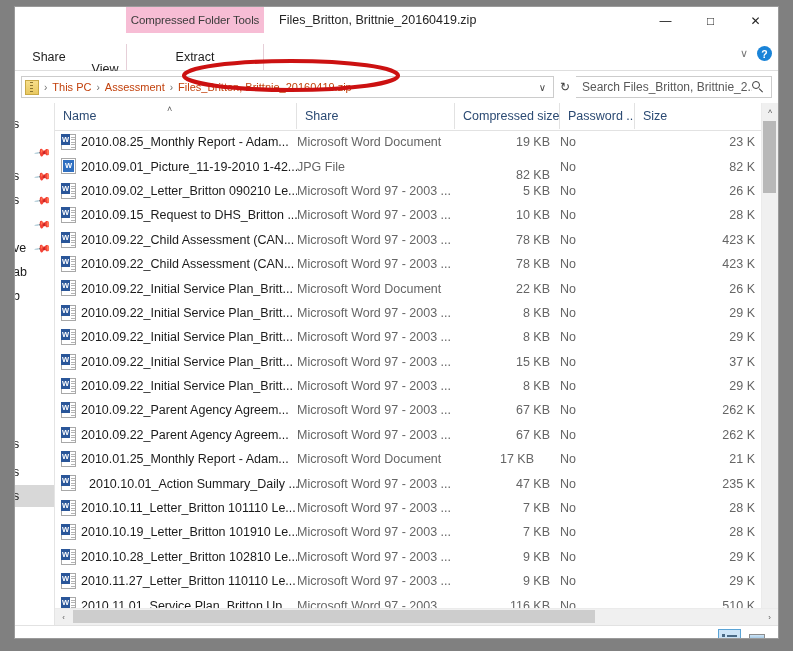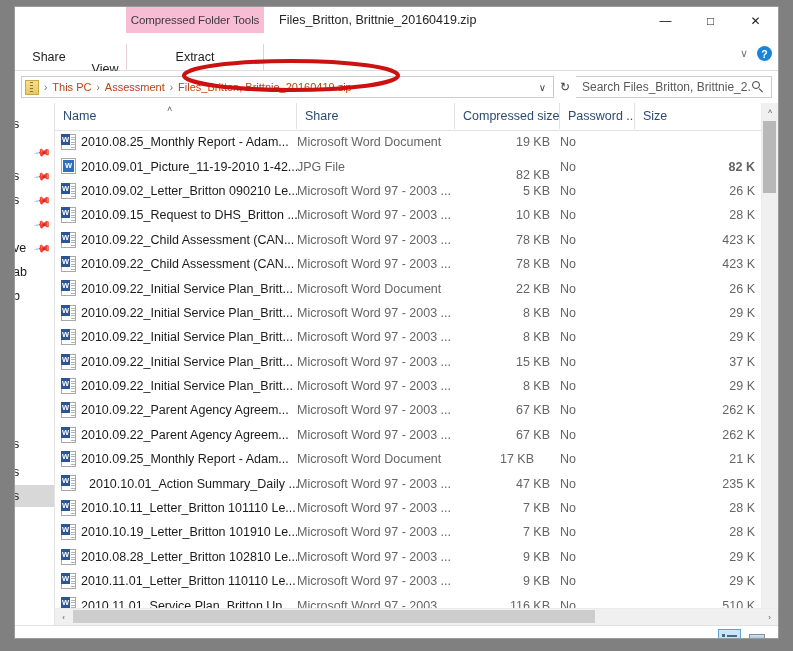--- a/index.html
+++ b/index.html
@@ -609,28 +609,29 @@
           </div>
         </div>
 
       <div class="rows" id="rows">
           <div class="row">
             <span class="ficon doc"></span>
             <span class="cell c-name" style="left: 0px; width: 242px;">2010.08.25_Monthly Report - Adam...</span>
             <span class="cell c-type" style="left: 242px; width: 158px;">Microsoft Word Document</span>
             <span class="cell c-num" style="left: 400px; width: 105px;">19 KB</span>
             <span class="cell c-pwd" style="left: 505px; width: 75px;">No</span>
+            <span class="cell c-num" style="left: 580px; width: 130px;">23 K</span>
           </div>
           <div class="row">
             <span class="ficon jpg"></span>
             <span class="cell c-name" style="left: 0px; width: 242px;">2010.09.01_Picture_11-19-2010 1-42...</span>
             <span class="cell c-type" style="left: 242px; width: 158px;">JPG File</span>
             <span class="cell c-num" style="left: 400px; width: 105px; margin-top: 8px;">82 KB</span>
             <span class="cell c-pwd" style="left: 505px; width: 75px;">No</span>
-            <span class="cell c-num" style="left: 580px; width: 130px; font-weight: bold;">82 K</span>
+            <span class="cell c-num" style="left: 580px; width: 130px;">82 K</span>
           </div>
           <div class="row">
             <span class="ficon doc"></span>
             <span class="cell c-name" style="left: 0px; width: 242px;">2010.09.02_Letter_Britton 090210 Le...</span>
             <span class="cell c-type" style="left: 242px; width: 158px;">Microsoft Word 97 - 2003 ...</span>
             <span class="cell c-num" style="left: 400px; width: 105px;">5 KB</span>
             <span class="cell c-pwd" style="left: 505px; width: 75px;">No</span>
             <span class="cell c-num" style="left: 580px; width: 130px;">26 K</span>
           </div>
           <div class="row">
@@ -708,21 +709,21 @@
           <div class="row">
             <span class="ficon doc"></span>
             <span class="cell c-name" style="left: 0px; width: 242px;">2010.09.22_Parent Agency Agreem...</span>
             <span class="cell c-type" style="left: 242px; width: 158px;">Microsoft Word 97 - 2003 ...</span>
             <span class="cell c-num" style="left: 400px; width: 105px;">67 KB</span>
             <span class="cell c-pwd" style="left: 505px; width: 75px;">No</span>
             <span class="cell c-num" style="left: 580px; width: 130px;">262 K</span>
           </div>
           <div class="row">
             <span class="ficon doc"></span>
-            <span class="cell c-name" style="left: 0px; width: 242px;">2010.09.25_Monthly Report - Adam...</span>
+            <span class="cell c-name" style="left: 0px; width: 242px;">2010.01.25_Monthly Report - Adam...</span>
             <span class="cell c-type" style="left: 242px; width: 158px;">Microsoft Word Document</span>
             <span class="cell c-num" style="left: 384px; width: 105px;">17 KB</span>
             <span class="cell c-pwd" style="left: 505px; width: 75px;">No</span>
             <span class="cell c-num" style="left: 580px; width: 130px;">21 K</span>
           </div>
           <div class="row">
             <span class="ficon doc"></span>
             <span class="cell c-name" style="left: 8px; width: 242px; text-align: center;">2010.10.01_Action Summary_Daily ...</span>
             <span class="cell c-type" style="left: 242px; width: 158px;">Microsoft Word 97 - 2003 ...</span>
             <span class="cell c-num" style="left: 400px; width: 105px;">47 KB</span>
@@ -740,29 +741,29 @@
           <div class="row">
             <span class="ficon doc"></span>
             <span class="cell c-name" style="left: 0px; width: 242px;">2010.10.19_Letter_Britton 101910 Le...</span>
             <span class="cell c-type" style="left: 242px; width: 158px;">Microsoft Word 97 - 2003 ...</span>
             <span class="cell c-num" style="left: 400px; width: 105px;">7 KB</span>
             <span class="cell c-pwd" style="left: 505px; width: 75px;">No</span>
             <span class="cell c-num" style="left: 580px; width: 130px;">28 K</span>
           </div>
           <div class="row">
             <span class="ficon doc"></span>
-            <span class="cell c-name" style="left: 0px; width: 242px;">2010.08.28_Letter_Britton 102810 Le...</span>
+            <span class="cell c-name" style="left: 0px; width: 242px;">2010.10.28_Letter_Britton 102810 Le...</span>
             <span class="cell c-type" style="left: 242px; width: 158px;">Microsoft Word 97 - 2003 ...</span>
             <span class="cell c-num" style="left: 400px; width: 105px;">9 KB</span>
             <span class="cell c-pwd" style="left: 505px; width: 75px;">No</span>
             <span class="cell c-num" style="left: 580px; width: 130px;">29 K</span>
           </div>
           <div class="row">
             <span class="ficon doc"></span>
-            <span class="cell c-name" style="left: 0px; width: 242px;">2010.11.01_Letter_Britton 110110 Le...</span>
+            <span class="cell c-name" style="left: 0px; width: 242px;">2010.11.27_Letter_Britton 110110 Le...</span>
             <span class="cell c-type" style="left: 242px; width: 158px;">Microsoft Word 97 - 2003 ...</span>
             <span class="cell c-num" style="left: 400px; width: 105px;">9 KB</span>
             <span class="cell c-pwd" style="left: 505px; width: 75px;">No</span>
             <span class="cell c-num" style="left: 580px; width: 130px;">29 K</span>
           </div>
           <div class="row">
             <span class="ficon doc"></span>
             <span class="cell c-name" style="left: 0px; width: 242px;">2010.11.01_Service Plan_Britton Up...</span>
             <span class="cell c-type" style="left: 242px; width: 158px;">Microsoft Word 97 - 2003 ...</span>
             <span class="cell c-num" style="left: 400px; width: 105px;">116 KB</span>

